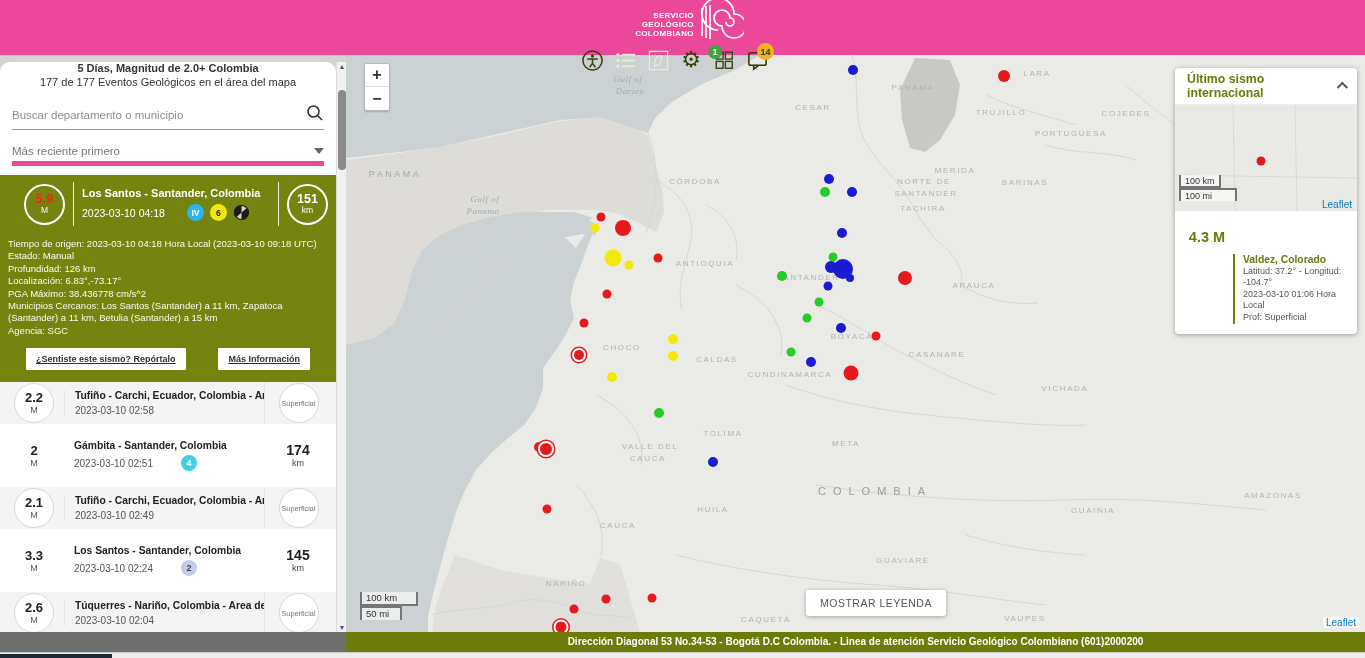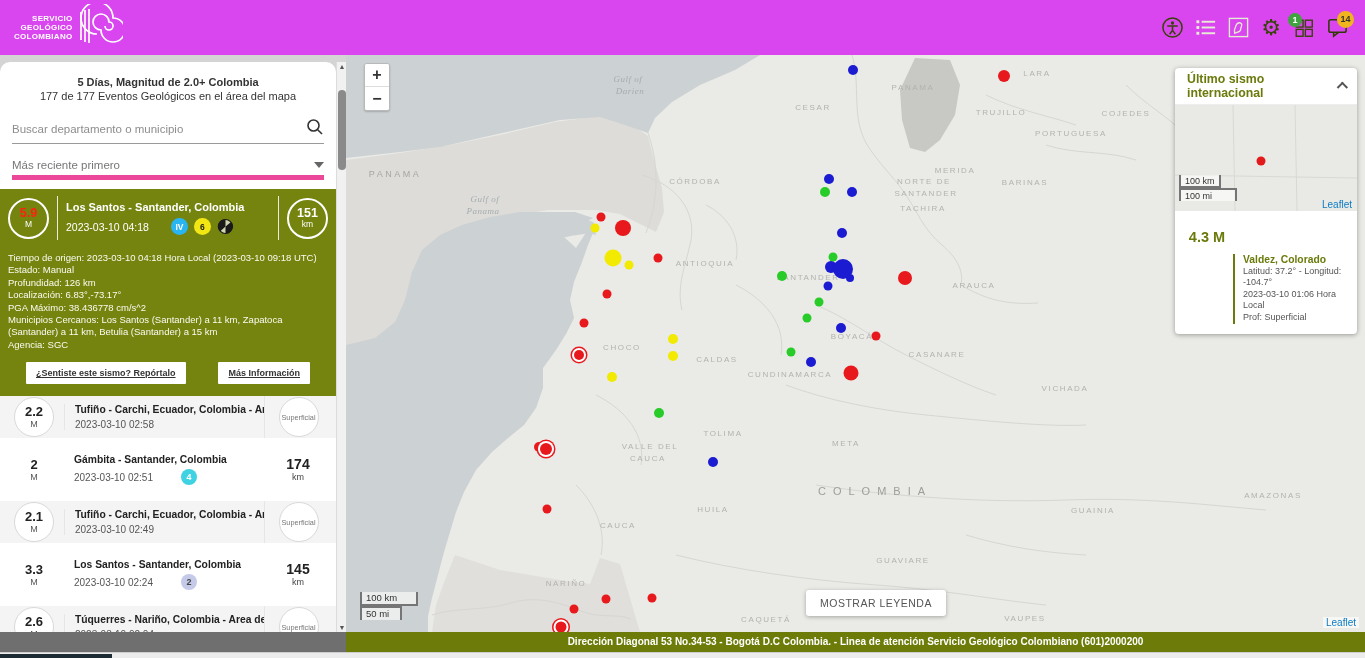--- a/index.html
+++ b/index.html
@@ -1,51 +1,51 @@
 <!DOCTYPE html>
 <html><head>
 <meta charset="utf-8">
 <style>
   * { margin:0; padding:0; box-sizing:border-box; }
   html,body { width:1365px; height:658px; overflow:hidden; font-family:"Liberation Sans",sans-serif; background:#d6d6d6; }
   #stage { position:relative; width:1365px; height:658px; overflow:hidden; }
 
   
-  .header { position:absolute; left:0; top:0; width:1365px; height:55px; background:#d946ef; display:flex; align-items:center; justify-content:space-between; z-index:40; }
+  .header { position:absolute; left:0; top:0; width:1365px; height:55px; background:#ec4899; display:flex; align-items:center; justify-content:space-between; z-index:40;flex-direction:column; }
   .logo { display:flex; align-items:center; margin-left:14px; }
   .logo-text { color:#fff; font-size:8px; font-weight:bold; text-align:right; line-height:9px; letter-spacing:.3px; margin-right:4px; }
   .header-icons { display:flex; align-items:center; gap:9px; margin-right:16px; }
   .hicon { position:relative; width:24px; height:24px; display:flex; align-items:center; justify-content:center; cursor:pointer; }
   .hicon svg { display:block; }
   .gear-glyph { font-size:22px; color:#38430a; line-height:22px; }
   .badge { position:absolute; border-radius:50%; display:flex; align-items:center; justify-content:center; font-weight:bold; }
   .badge-apps { width:14px; height:14px; left:-4px; top:-3px; background:#3fa33f; color:#fff; font-size:9px; }
   .badge-chat { width:17px; height:17px; right:-5px; top:-5px; background:#f0b41e; color:#333; font-size:9px; }
 
   
   .sidebar-wrap { position:absolute; left:0; top:55px; width:346px; height:577px; background:#d4d4d4; z-index:30; }
   .sidebar { position:absolute; left:0; top:7px; width:336px; height:570px; background:#fff; border-radius:10px 10px 0 0; overflow:hidden; }
   .side-scroll { position:absolute; left:336px; top:7px; width:10px; height:570px; background:#f1f1f1; border-left:1px solid #dcdcdc; }
   .side-scroll .arr { position:absolute; left:0; width:10px; text-align:center; font-size:7px; color:#555; }
   .side-scroll .thumb { position:absolute; left:1px; top:28px; width:8px; height:80px; background:#8a8a8a; border-radius:4px; }
 
-  .summary { text-align:center; padding-top:14px; color:#333; }
+  .summary { text-align:center; color:#333; }
   .summary .l1 { font-size:11px; font-weight:bold; }
   .summary .l2 { font-size:11px; margin-top:2px; }
 
   .search-row { margin:12px 12px 0 12px; border-bottom:1px solid #9a9a9a; display:flex; align-items:center; height:30px; }
   .search-row input { flex:1; border:none; outline:none; font-size:11.5px; color:#444; font-family:"Liberation Sans",sans-serif; background:transparent; }
   .search-row input::placeholder { color:#8d8d8d; }
   .sort-row { margin:10px 12px 0 12px; border-bottom:5px solid #ec4899; display:flex; align-items:center; height:26px; cursor:pointer; }
   .sort-row .val { flex:1; font-size:11.5px; color:#777; }
   .caret-down { width:0; height:0; border-left:5px solid transparent; border-right:5px solid transparent; border-top:6px solid #666; }
 
   
   .sel-card { margin-top:9px; background:#75840f; color:#fff; }
-  .sel-head { display:flex; align-items:center; height:58px; padding:0 8px; }
+  .sel-head { display:flex; align-items:center; height:58px; padding:0 8px;margin-left:16px; }
   .circ { border:2px solid #fff; border-radius:50%; width:41px; height:41px; display:flex; flex-direction:column; align-items:center; justify-content:center; flex:none; }
   .circ .big { font-size:12.5px; font-weight:bold; line-height:13px; }
   .circ .small { font-size:8.5px; line-height:9px; }
   .mag-red { color:#ff2012; }
   .vline { width:1px; height:44px; background:rgba(255,255,255,.85); margin:0 8px; flex:none; }
   .sel-mid { flex:1; min-width:0; }
   .sel-title { font-size:11px; font-weight:bold; white-space:nowrap; overflow:hidden; }
   .sel-meta { display:flex; align-items:center; margin-top:5px; font-size:10.5px; }
   .mini-badge { width:17px; height:17px; border-radius:50%; display:flex; align-items:center; justify-content:center; font-size:8.5px; font-weight:bold; margin-left:6px; flex:none; }
   .b-int { background:#29b5f2; color:#fff; margin-left:22px; }

